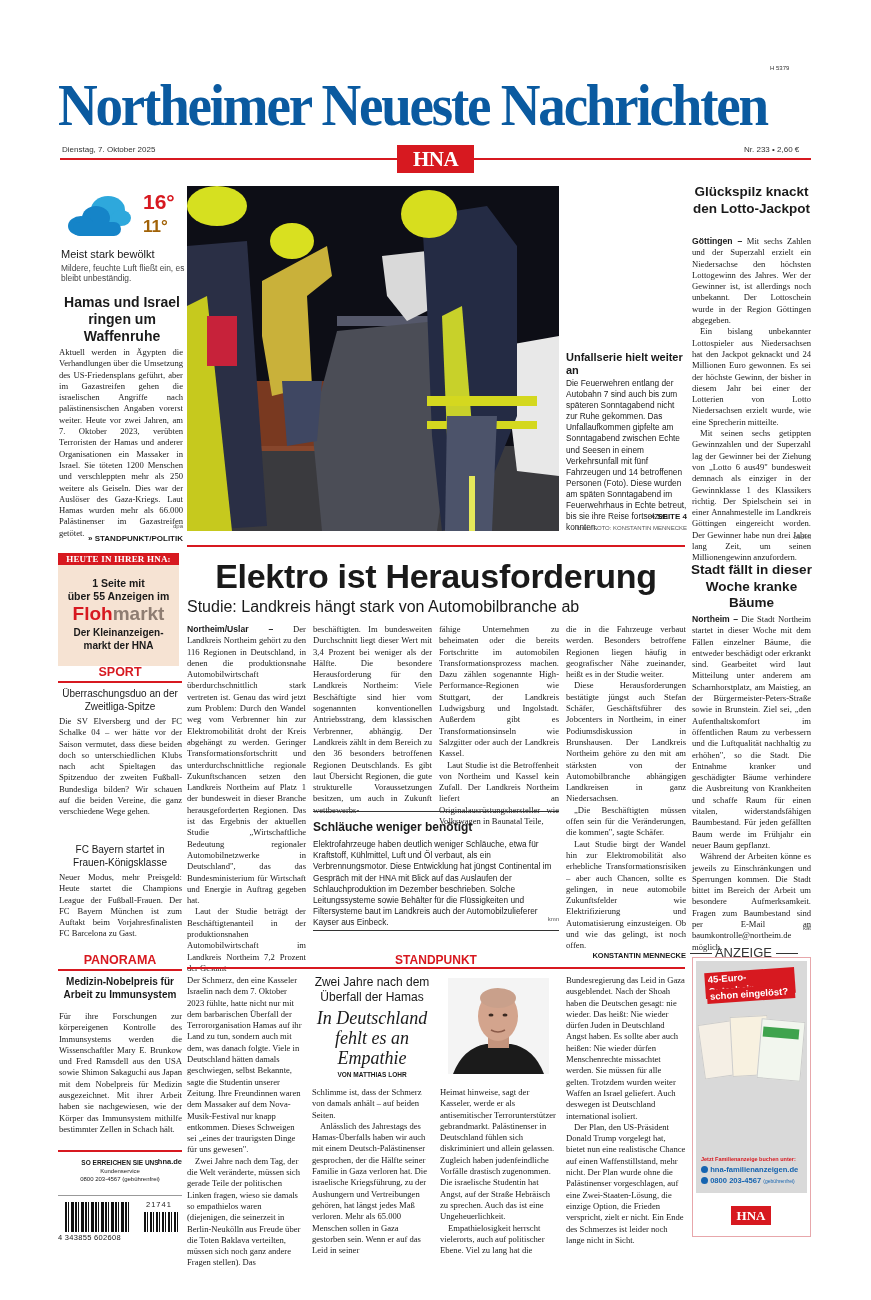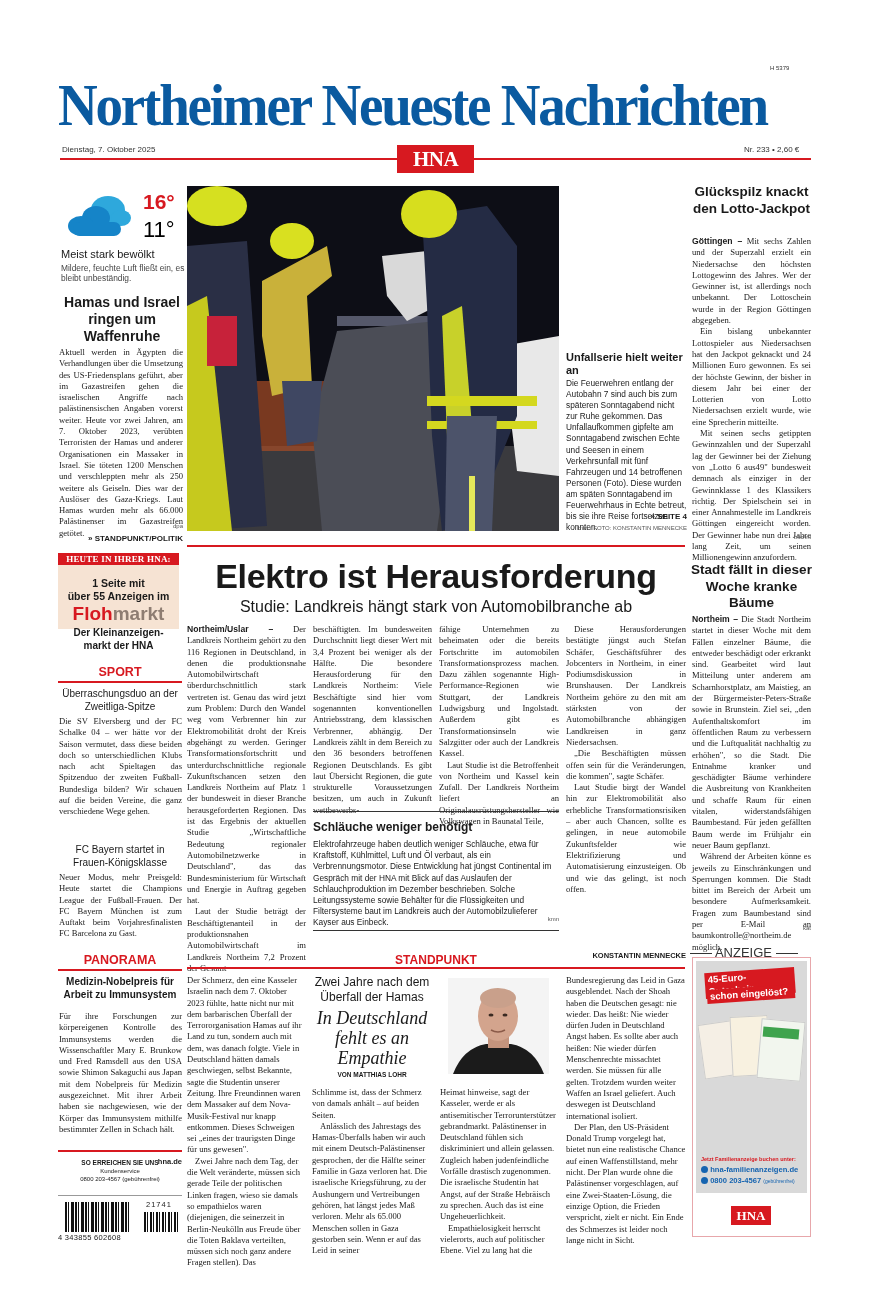--- a/index.html
+++ b/index.html
@@ -36,21 +36,21 @@
 <div class="abs" style="left:63px;top:190px;width:70px;height:50px">
   <svg width="70" height="50" viewBox="0 0 70 50">
     <ellipse cx="45" cy="20" rx="17" ry="14" fill="#2ea8dc"></ellipse>
     <ellipse cx="58" cy="28" rx="10" ry="8" fill="#2ea8dc"></ellipse>
     <ellipse cx="33" cy="28" rx="14" ry="12" fill="#1584c8"></ellipse>
     <ellipse cx="18" cy="36" rx="13" ry="10" fill="#1584c8"></ellipse>
     <rect x="10" y="32" width="48" height="14" rx="7" fill="#1584c8"></rect>
   </svg>
 </div>
 <div class="abs sans red" style="left:143px;top:190px;font-size:21px;font-weight:bold">16°</div>
-<div class="abs sans" style="left:143px;top:217px;font-size:22px;font-weight:normal;color:#000000">11°</div>
+<div class="abs sans" style="left:143px;top:217px;font-size:17px;font-weight:bold;color:#a16207">11°</div>
 <div class="abs sans" style="left:61px;top:248px;font-size:11px;font-weight:normal">Meist stark bewölkt</div>
 <div class="abs sans" style="left:61px;top:263px;width:125px;font-size:8.4px;line-height:10px;color:#444">Mildere, feuchte Luft fließt ein, es bleibt unbeständig.</div>
 
 <div class="abs hs" style="left:58px;top:294px;width:128px;font-size:14px;line-height:17px">Hamas und Israel ringen um Waffenruhe</div>
 <div class="abs body" style="left:59px;top:347px;width:124px">
   <p class="first">Aktuell werden in Ägypten die Verhandlungen über die Umsetzung des US-Friedensplans geführt, aber im Gazastreifen gehen die israelischen Angriffe nach palästinensischen Angaben vorerst weiter. Heute vor zwei Jahren, am 7. Oktober 2023, verübten Terroristen der Hamas und anderer Organisationen ein Massaker in Israel. Sie töteten 1200 Menschen und verschleppten mehr als 250 weitere als Geiseln. Dies war der Auslöser des Gaza-Kriegs. Laut Hamas wurden mehr als 66.000 Palästinenser im Gazastreifen getötet.</p>
 </div>
 <div class="abs cred" style="left:150px;top:523px;width:33px">dpa</div>
 <div class="abs ref" style="left:59px;top:534px;width:124px">» STANDPUNKT/POLITIK</div>
 
@@ -86,21 +86,21 @@
 <div class="abs cred" style="left:560px;top:525px;width:127px">kmn / FOTO: KONSTANTIN MENNECKE</div>
 
 <div class="abs hs" style="left:690px;top:184px;width:123px;font-size:13.5px;line-height:16.5px">Glückspilz knackt den Lotto-Jackpot</div>
 <div class="abs body" style="left:692px;top:236px;width:119px">
   <p class="first"><span class="lead">Göttingen –</span> <span>Mit sechs Zahlen und der Superzahl erzielt ein Niedersachse den höchsten Lottogewinn des Jahres. Wer der Gewinner ist, ist allerdings noch unbekannt. Der Lottoschein wurde in der Region Göttingen abgegeben.</span></p>
   <p>Ein bislang unbekannter Lottospieler aus Niedersachsen hat den Jackpot geknackt und 24 Millionen Euro gewonnen. Es sei der höchste Gewinn, der bisher in diesem Jahr bei einer der Lotterien von Lotto Niedersachsen erzielt wurde, wie eine Sprecherin mitteilte.</p>
   <p>Mit seinen sechs getippten Gewinnzahlen und der Superzahl lag der Gewinner bei der Ziehung von „Lotto 6 aus49" bundesweit demnach als einziger in der Gewinnklasse 1 des Klassikers richtig. Der Spielschein sei in einer Annahmestelle im Landkreis Göttingen eingereicht worden. Der Gewinner habe nun drei Jahre lang Zeit, um seinen Millionengewinn anzufordern.</p>
 </div>
 <div class="abs cred" style="left:780px;top:534px;width:31px">bsc/lni</div>
 
-<div class="abs" style="left:58px;top:553px;width:121px;height:76px;background:#f6e3d3">
+<div class="abs" style="left:58px;top:553px;width:121px;height:113px;background:#f6e3d3">
   <div class="serif" style="background:#d71920;color:#fff;font-size:9px;font-weight:bold;text-align:center;line-height:12px;letter-spacing:0.2px">HEUTE IN IHRER HNA:</div>
   <div class="hs" style="font-size:10.5px;line-height:13px;margin-top:12px">1 Seite mit</div>
   <div class="hs" style="font-size:10.5px;line-height:13px">über 55 Anzeigen im</div>
   <div class="hs" style="font-size:19px;line-height:22px"><span class="red">Floh</span><span style="color:#8e7d72">markt</span></div>
   <div class="hs" style="font-size:10px;line-height:13px;margin-top:1px">Der Kleinanzeigen-</div>
   <div class="hs" style="font-size:10px;line-height:13px">markt der HNA</div>
 </div>
 
 <div class="abs hs red" style="left:58px;top:665px;width:124px;font-size:12.5px">SPORT</div>
 <div class="abs redline" style="left:58px;top:681px;width:124px;height:2px"></div>
@@ -108,34 +108,35 @@
 <div class="abs body" style="left:59px;top:716px;width:123px">
     <p class="first">Die SV Elversberg und der FC Schalke 04 – wer hätte vor der Saison vermutet, dass diese beiden doch so unterschiedlichen Klubs nach acht Spieltagen das Spitzenduo der zweiten Fußball-Bundesliga bilden? Wir schauen auf die beiden Vereine, die ganz verschiedene Wege gehen.</p>
   </div>
 <div class="abs sans" style="left:58px;top:843px;width:124px;font-size:10px;line-height:13px;text-align:center">FC Bayern startet in Frauen-Königsklasse</div>
 <div class="abs body" style="left:59px;top:872px;width:123px">
     <p class="first">Neuer Modus, mehr Preisgeld: Heute startet die Champions League der Fußball-Frauen. Der FC Bayern München ist zum Auftakt beim Vorjahresfinalisten FC Barcelona zu Gast.</p>
   </div>
 
 <div class="abs redline" style="left:187px;top:545px;width:498px;height:2px"></div>
 <div class="abs hs" style="left:187px;top:556px;width:498px;font-size:34px;line-height:40px;letter-spacing:-0.3px">Elektro ist Herausforderung</div>
-<div class="abs sans" style="left:187px;top:597px;width:498px;font-size:16px;text-align:center;line-height:20px">Studie: Landkreis hängt stark von Automobilbranche ab</div>
+<div class="abs sans" style="left:187px;top:597px;width:498px;font-size:16px;line-height:20px">Studie: Landkreis hängt stark von Automobilbranche ab</div>
 
 <div class="abs body" style="left:187px;top:624px;width:119px">
   <p class="first"><span class="lead">Northeim/Uslar –</span> <span>Der Landkreis Northeim gehört zu den 116 Regionen in Deutschland, in denen die produktionsnahe Automobilwirtschaft überdurchschnittlich stark vertreten ist. Genau das wird jetzt zum Problem: Durch den Wandel weg vom Verbrenner hin zur Elektromobilität droht der Kreis abgehängt zu werden. Geringer Transformationsfortschritt und unterdurchschnittliche regionale Zukunftschancen setzen den Landkreis Northeim auf Platz 1 der bundesweit in dieser Branche herausgeforderten Regionen. Das ist das Ergebnis der aktuellen Studie „Wirtschaftliche Bedeutung regionaler Automobilnetzwerke in Deutschland", das das Bundesministerium für Wirtschaft und Energie in Auftrag gegeben hat.</span></p>
   <p>Laut der Studie beträgt der Beschäftigtenanteil in der produktionsnahen Automobilwirtschaft im Landkreis Northeim 7,2 Prozent der Gesamt-</p>
 </div>
 <div class="abs body" style="left:313px;top:624px;width:119px">
   <p class="first">beschäftigten. Im bundesweiten Durchschnitt liegt dieser Wert mit 3,4 Prozent bei weniger als der Hälfte. Die besondere Herausforderung für den Landkreis Northeim: Viele Beschäftigte sind hier vom sogenannten konventionellen Antriebsstrang, dem klassischen Verbrenner, abhängig. Der Landkreis zählt in dem Bereich zu den 36 besonders betroffenen Regionen Deutschlands. Es gibt laut Übersicht Regionen, die gute strukturelle Voraussetzungen besitzen, um auch in Zukunft wettbewerbs-</p>
 </div>
 <div class="abs body" style="left:439px;top:624px;width:120px">
   <p class="first">fähige Unternehmen zu beheimaten oder die bereits Fortschritte im automobilen Transformationsprozess machen. Dazu zählen sogenannte High-Performance-Regionen wie Stuttgart, der Landkreis Ludwigsburg und Ingolstadt. Außerdem gibt es Transformationsinseln wie Salzgitter oder auch der Landkreis Kassel.</p>
   <p>Laut Studie ist die Betroffenheit von Northeim und Kassel kein Zufall. Der Landkreis Northeim liefert an Originalausrüstungshersteller wie Volkswagen in Baunatal Teile,</p>
 </div>
 <div class="abs body" style="left:566px;top:624px;width:120px">
+  <p class="first">die in die Fahrzeuge verbaut werden. Besonders betroffene Regionen liegen häufig in geografischer Nähe zueinander, heißt es in der Studie weiter.</p>
   <p>Diese Herausforderungen bestätigte jüngst auch Stefan Schäfer, Geschäftsführer des Jobcenters in Northeim, in einer Podiumsdiskussion in Brunshausen. Der Landkreis Northeim gehöre zu den mit am stärksten von der Automobilbranche abhängigen Landkreisen in ganz Niedersachsen.</p>
   <p>„Die Beschäftigten müssen offen sein für die Veränderungen, die kommen", sagte Schäfer.</p>
   <p>Laut Studie birgt der Wandel hin zur Elektromobilität also erhebliche Transformationsrisiken – aber auch Chancen, sollte es gelingen, in neue automobile Zukunftsfelder wie Elektrifizierung und Automatisierung einzusteigen. Ob und wie das gelingt, ist noch offen.</p>
 </div>
 <div class="abs ref" style="left:566px;top:951px;width:120px;font-size:7.5px">KONSTANTIN MENNECKE</div>
 
 <div class="abs rule" style="left:313px;top:811px;width:246px"></div>
 <div class="abs sans" style="left:313px;top:820px;width:246px;font-size:12px;font-weight:bold">Schläuche weniger benötigt</div>
 <div class="abs sans" style="left:313px;top:839px;width:246px;font-size:8.3px;line-height:11.2px">Elektrofahrzeuge haben deutlich weniger Schläuche, etwa für Kraftstoff, Kühlmittel, Luft und Öl verbaut, als ein Verbrennungsmotor. Diese Entwicklung hat jüngst Continental im Gespräch mit der HNA mit Blick auf das Auslaufen der Schlauchproduktion im Dezember beschrieben. Solche Leitungssysteme sowie Behälter für die Flüssigkeiten und Filtersysteme baut im Landkreis auch der Automobilzulieferer Kayser aus Einbeck.</div>
 <div class="abs cred" style="left:530px;top:916px;width:29px">kmn</div>

